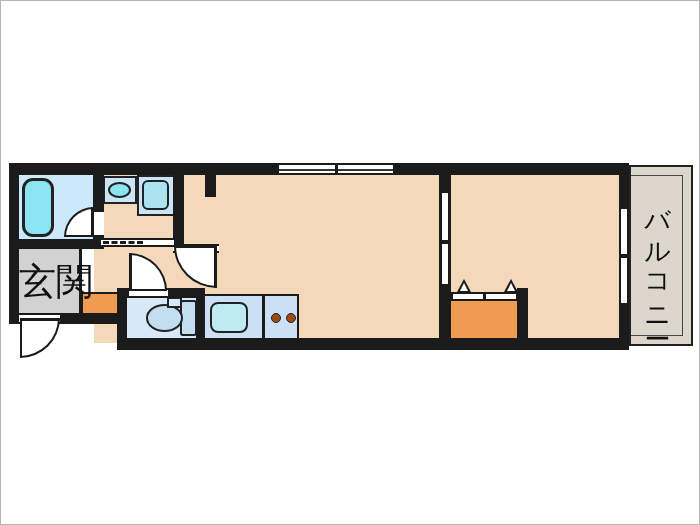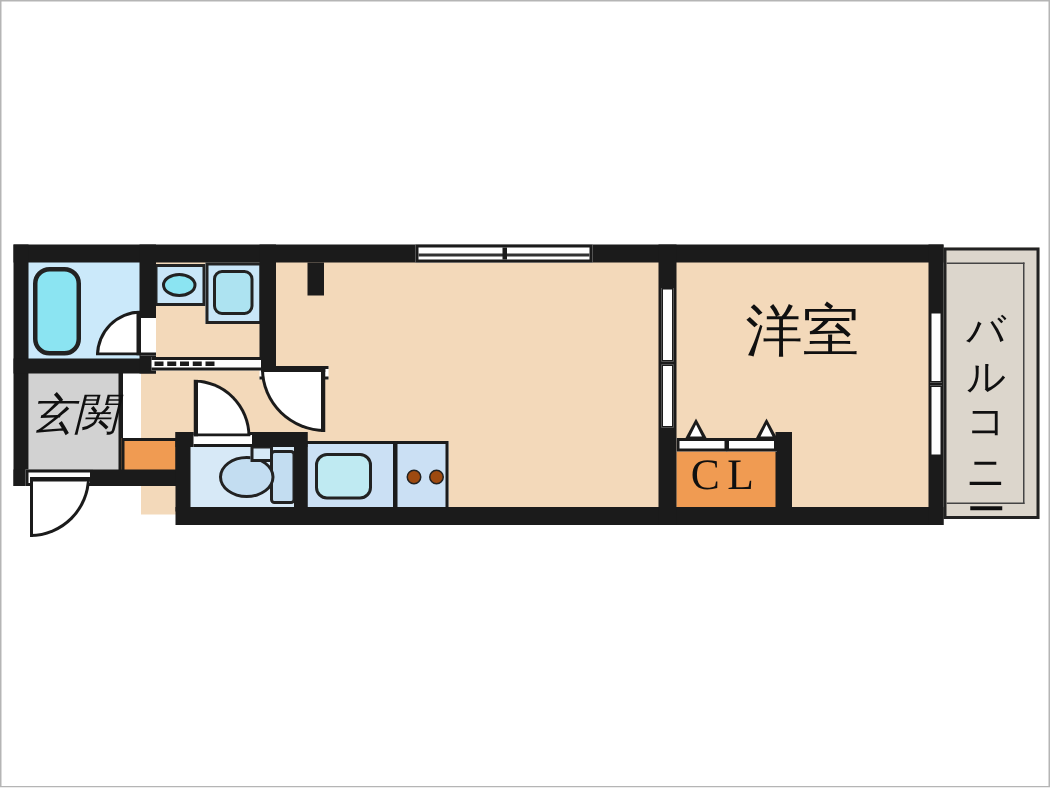--- a/index.html
+++ b/index.html
@@ -83,18 +83,16 @@
   <div class="abs slit" style="left:276px;top:162px;width:118px;height:12px;border-width:2px;">
     <div class="abs" style="left:0;top:4px;width:114px;height:1.5px;background:#333;"></div>
     <div class="abs" style="left:56px;top:0;width:3px;height:8px;background:var(--wall,#1b1b1b);"></div>
   </div>
 
   <div class="abs door" style="left:63px;top:206px;width:30px;height:30px;border-radius:100% 0 0 0;border-right-width:3px;"></div>
   <div class="abs door" style="left:128px;top:252px;width:38px;height:38px;border-radius:0 100% 0 0;border-left-width:3px;"></div>
   <div class="abs door" style="left:173px;top:245px;width:43px;height:42px;border-radius:0 0 0 100%;border-right-width:3px;"></div>
   <div class="abs door" style="left:19px;top:317px;width:40px;height:40px;border-radius:0 0 100% 0;border-top-width:3px;"></div>
 
-  <div class="abs txt" style="left:18px;top:262px;width:61px;font-size:29px;font-style:italic;">玄関</div>
-  <div class="abs txt" style="left:478px;top:201px;width:112px;font-size:38px;">洋室</div>
-  <div class="abs txt" style="left:450px;top:302px;width:66px;font-size:29px;letter-spacing:5px;">CL</div>
+  <div class="abs txt" style="left:18px;top:262px;width:61px;font-size:37px;">玄関</div>
   <div class="abs txt vtxt" style="left:641px;top:177px;width:28px;height:165px;font-size:26px;letter-spacing:4px;">バルコニー</div>
 
 </div>
 
 </body></html>

